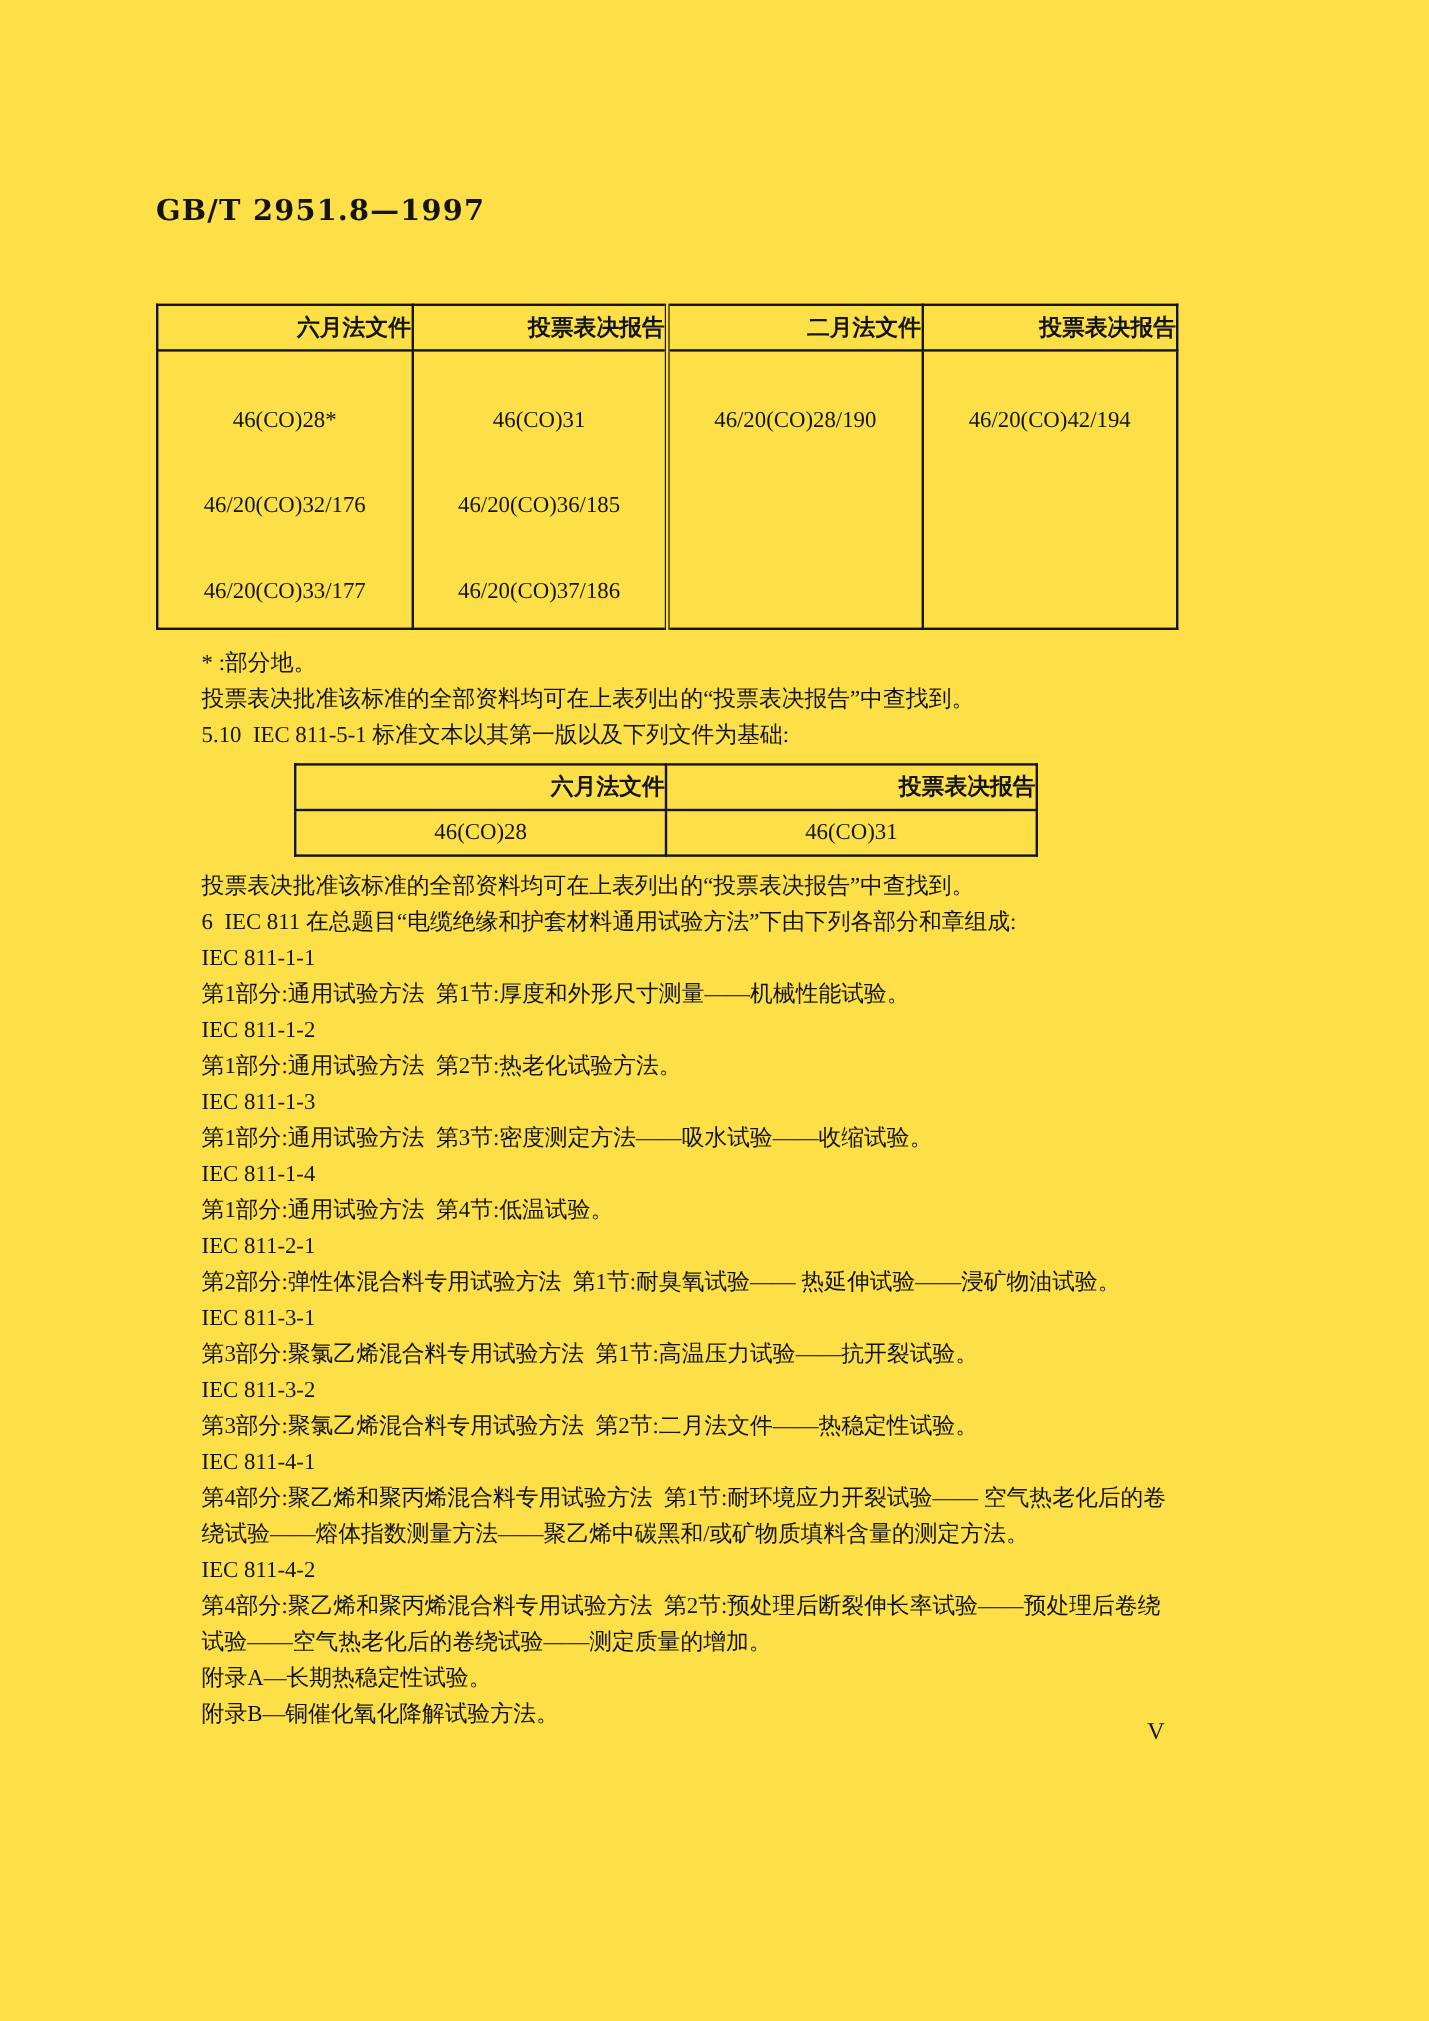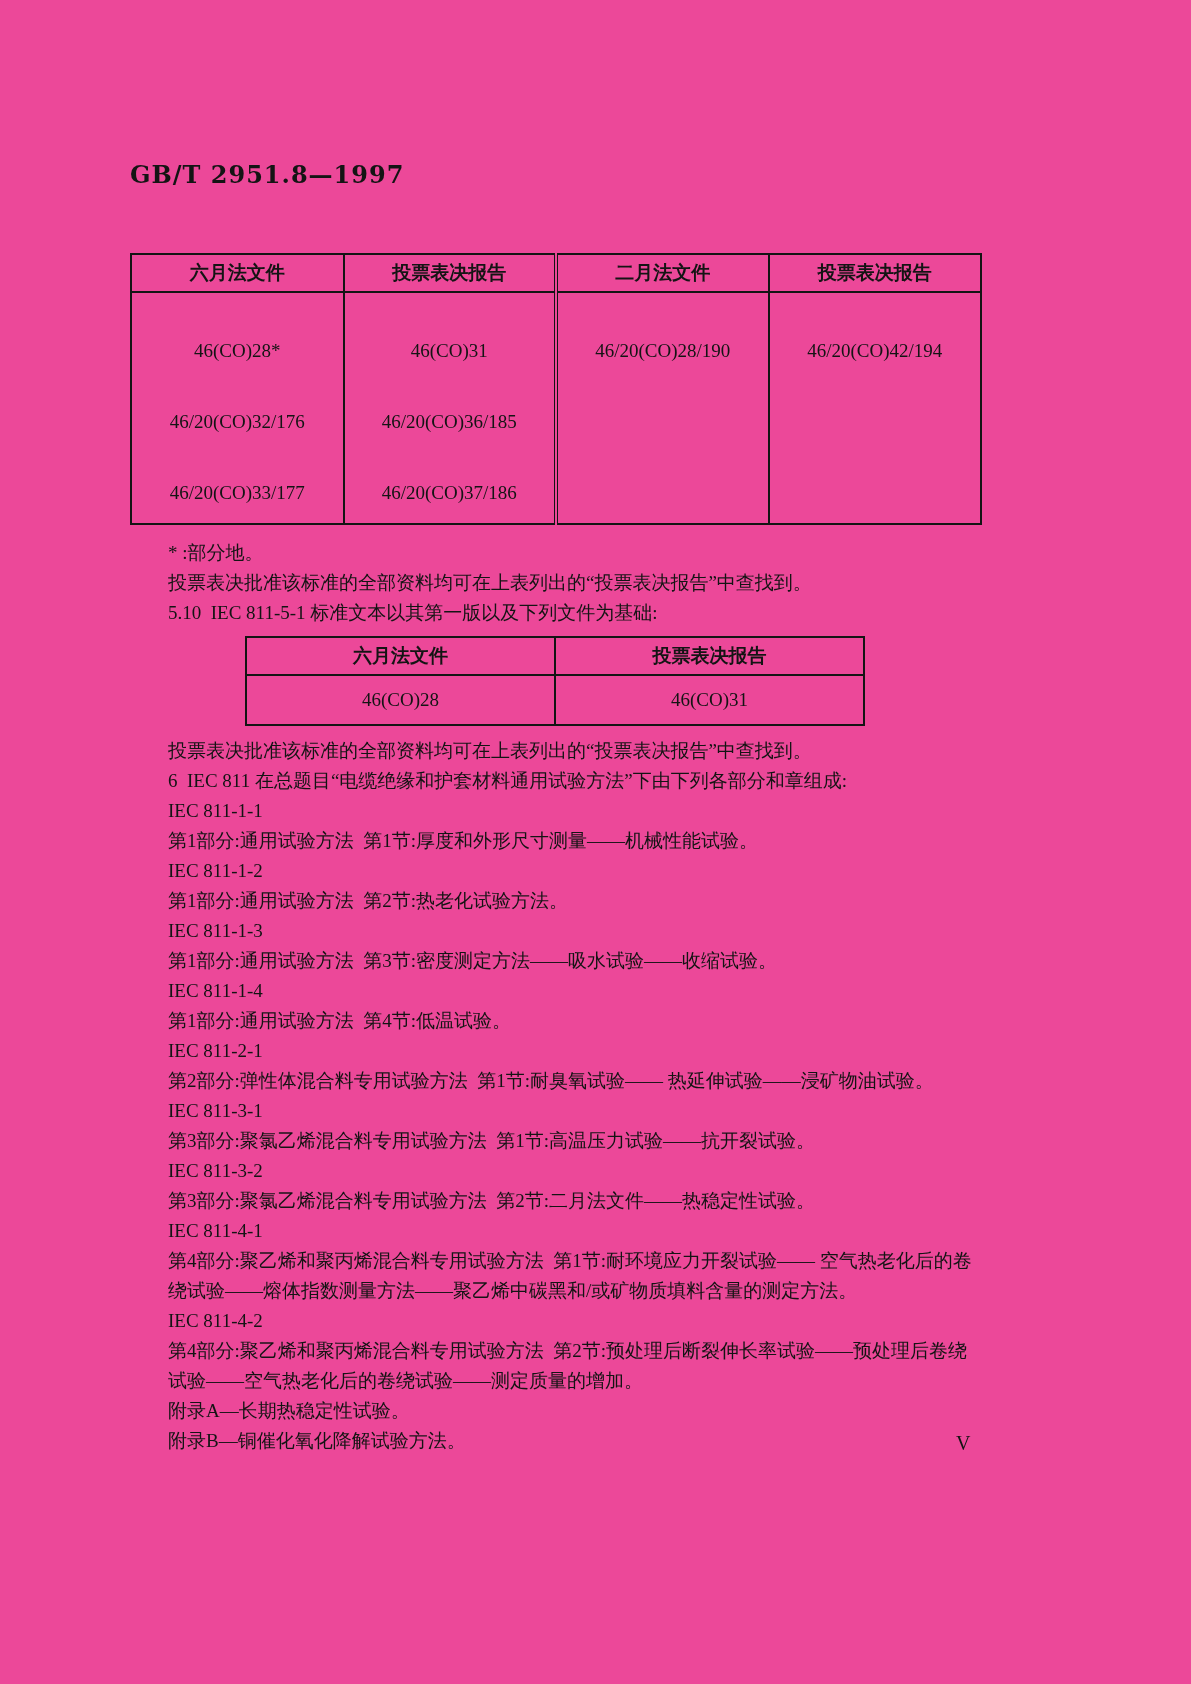--- a/index.html
+++ b/index.html
@@ -2,39 +2,39 @@
 <html><head>
 <meta charset="utf-8">
 <style>
   * { margin:0; padding:0; box-sizing:border-box; }
   html,body { background:#ffffff; }
   body {
     width:1191px; height:1684px;
     font-family:"Liberation Serif","DejaVu Serif",serif;
     color:#141414;
   }
-  .page { position:relative; width:1191px; height:1684px; background:#ec4899; overflow:hidden; }
+  .page { position:relative; width:1191px; height:1684px; background:#fde047; overflow:hidden; }
   .content { position:absolute; left:130px; top:160px; width:852px; }
 
   .doc-header {
     font-size:24px; font-weight:bold; letter-spacing:1px;
     font-family:"DejaVu Serif","Liberation Serif",serif;
   }
 
   table { border-collapse:collapse; table-layout:fixed; }
   th, td { border:2px solid #141414; font-size:19px; text-align:center; }
-  th { font-weight:bold; height:38px; }
+  th { font-weight:bold; height:38px;text-align:right; }
 
   .t1 { width:852px; margin-top:64px; }
   .t1 td { vertical-align:top; padding:5px 0 12px 0; }
   .t1 td div { line-height:37px; white-space:nowrap;margin-top:34px; }
   .dbl { border-left:4px double #141414; }
 
   .t2 { width:620px; margin:8px 0 0 115px; }
-  .t2 td { height:50px; }
+  .t2 td { height:38px; }
 
   .para {
     margin-left:38px; font-size:19px; line-height:30px;
     white-space:pre-wrap;
   }
   .footnote { margin-top:13px; }
 
   .list { margin-left:38px; margin-top:0; }
   .row { display:flex; font-size:19px; line-height:30px;flex-direction:column; }
   .row .lbl { width:142px; flex:none; white-space:nowrap; }

